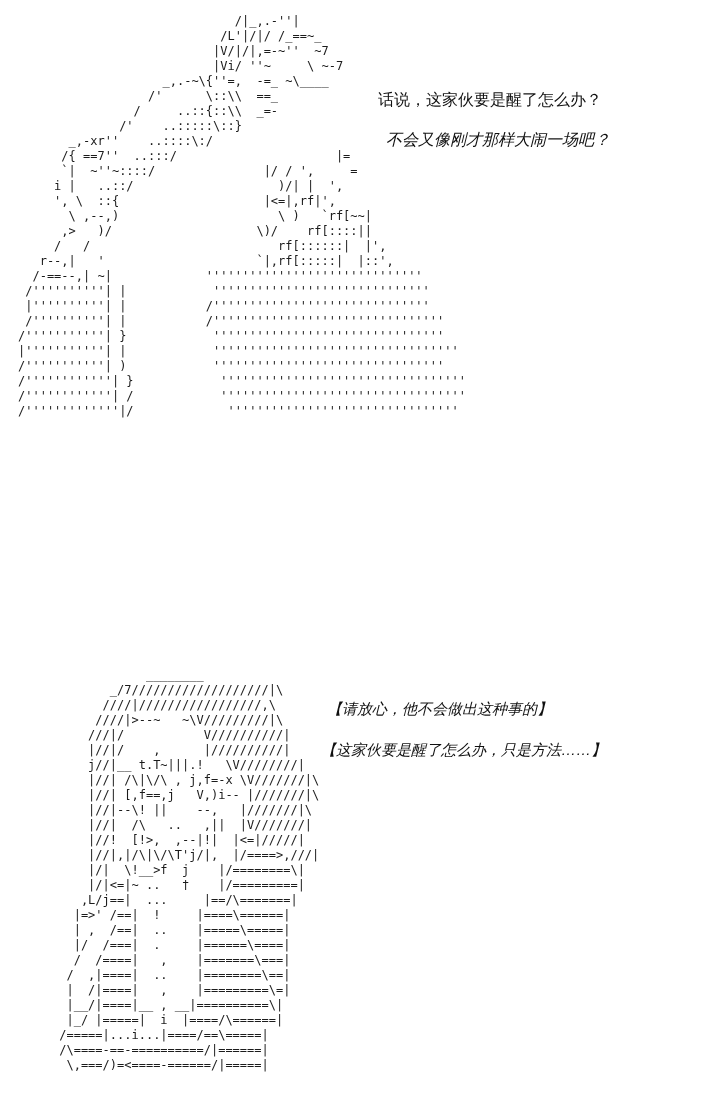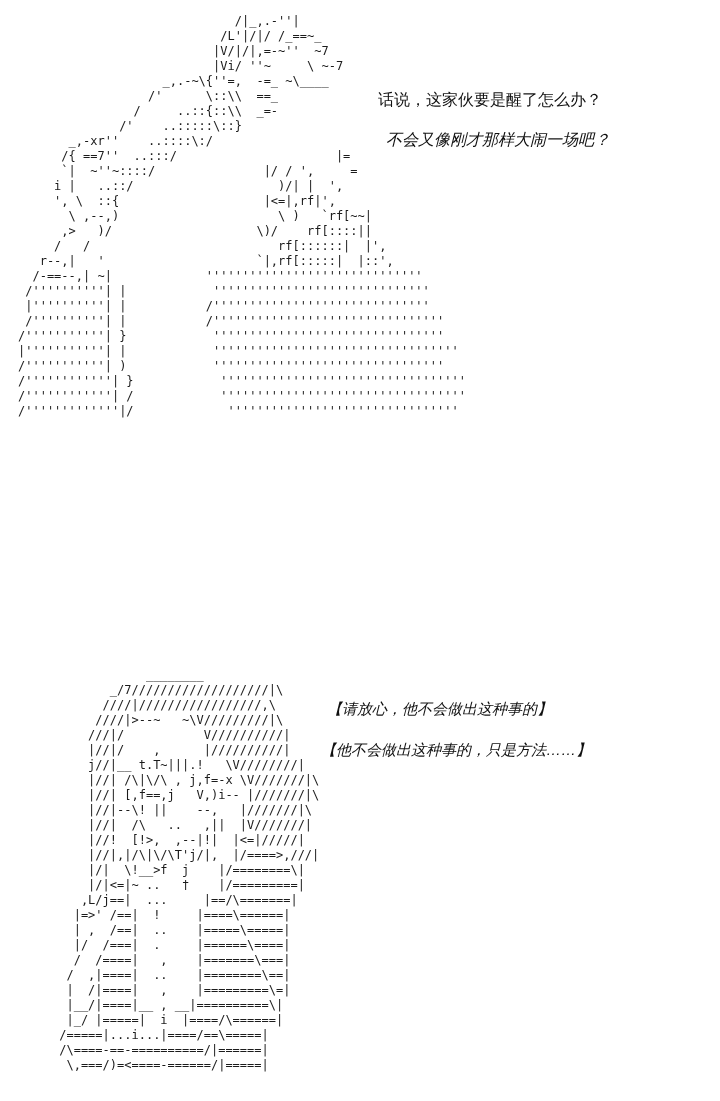--- a/index.html
+++ b/index.html
@@ -94,13 +94,13 @@
   /  ,|====|  ..    |========\==|
   |  /|====|   ,    |=========\=|
   |__/|====|__ , __|==========\|
   |_/ |=====|  i  |====/\======|
  /=====|...i...|====/==\=====|
  /\====-==-==========/|======|
   \,===/)=&lt;====-======/|=====|</pre>
 
 <div id="dlg3" class="dialogue dlg-bottom">【请放心，他不会做出这种事的】</div>
 
-<div id="dlg4" class="dialogue dlg-bottom">【他不会做出这种事的，只是方法……】</div>
+<div id="dlg4" class="dialogue dlg-bottom">【这家伙要是醒了怎么办，只是方法……】</div>
 
 </body></html>

